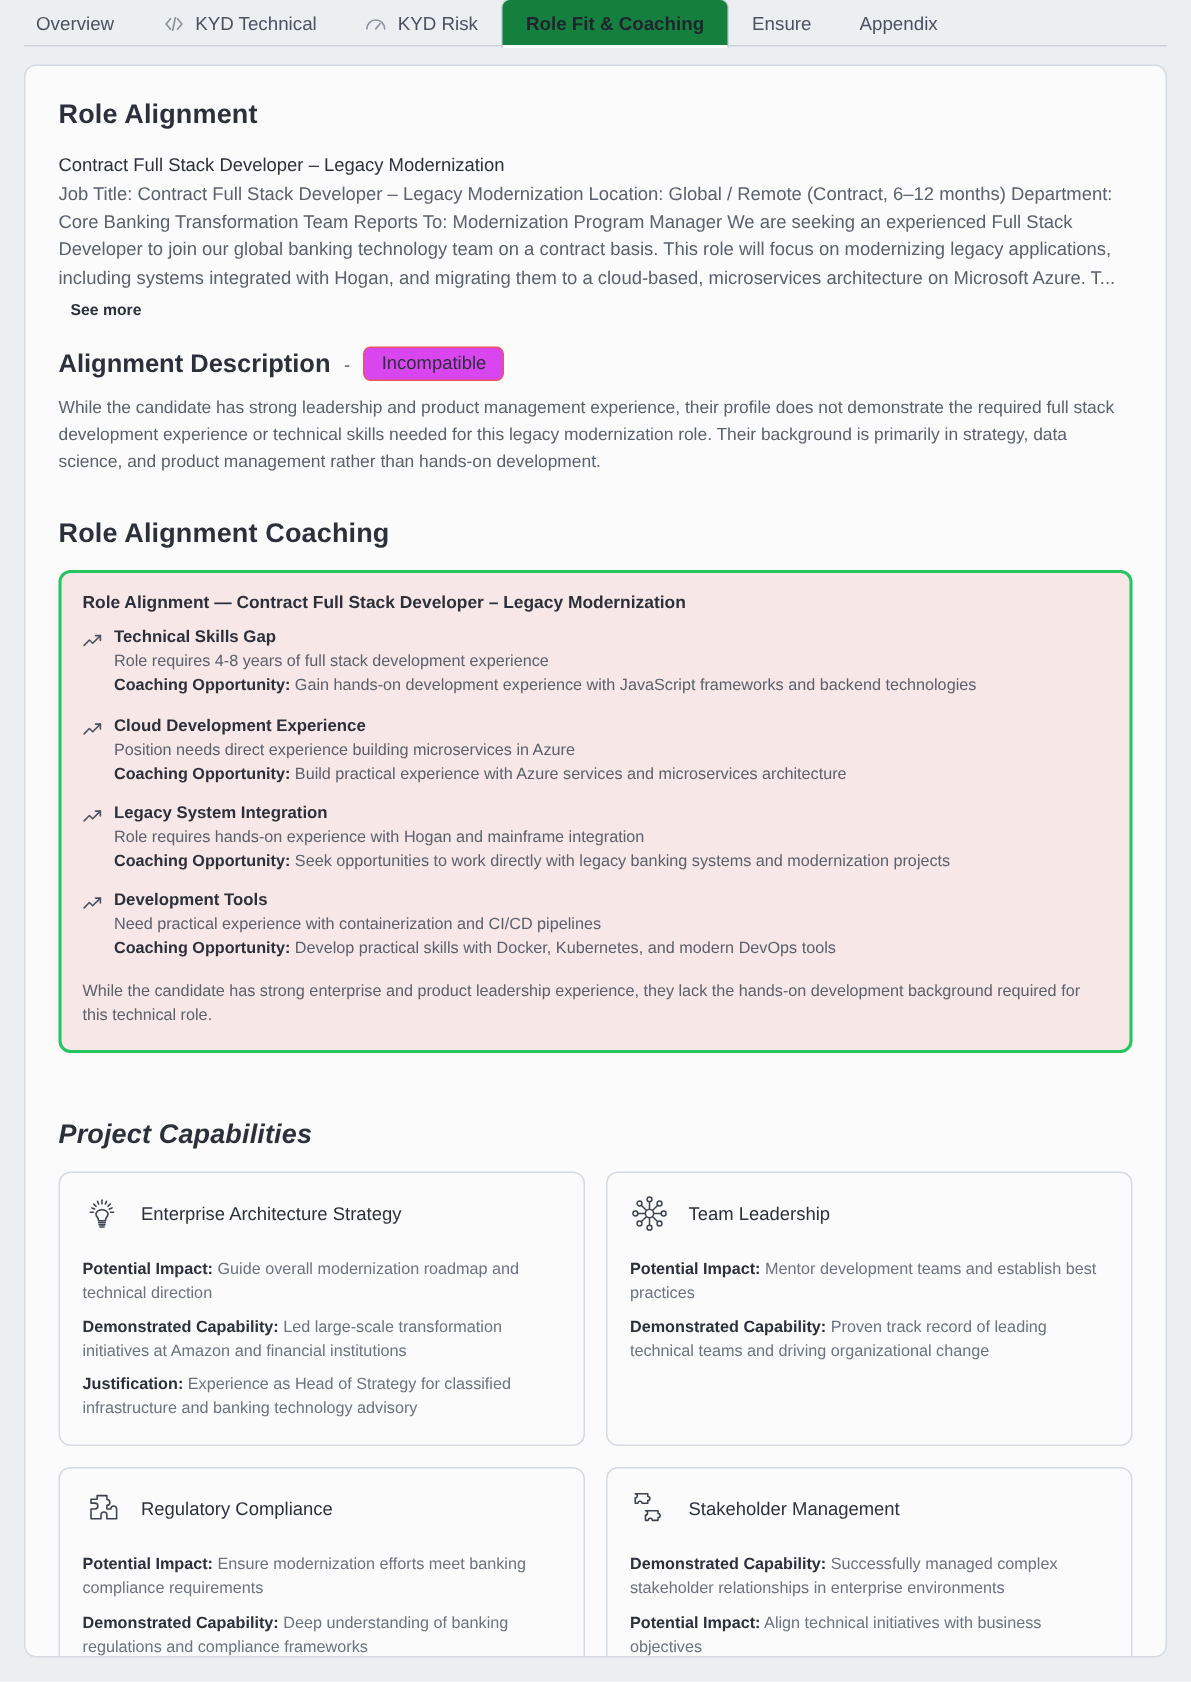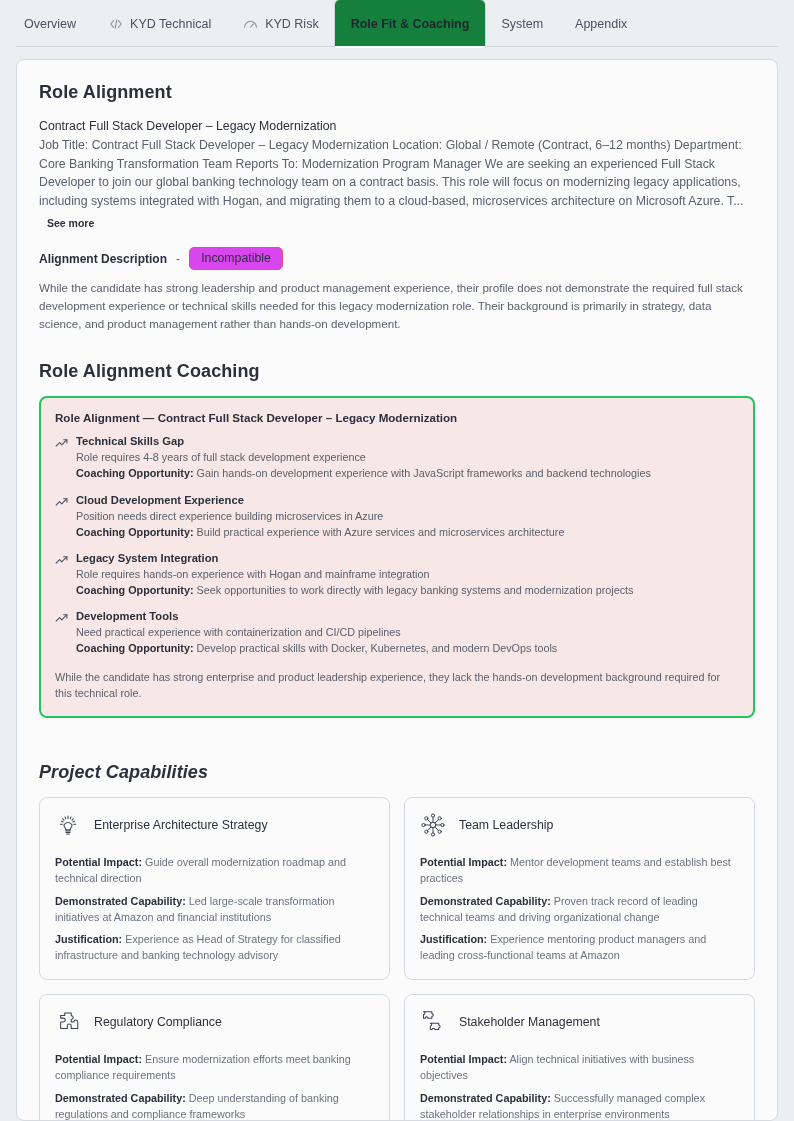--- a/index.html
+++ b/index.html
@@ -9,21 +9,21 @@
     height: 1121px;
     background: #eceff1;
     font-family: "Liberation Sans", sans-serif;
     color: #3c4250;
     overflow: hidden;
   }
 
   
   .tabbar {
     position: relative;
-    height: 47px;
+    height: 31px;
     background: #eceff1;
     display: flex;
     align-items: stretch;
     padding-left: 8px;
   }
   .tabbar::after {
     content: "";
     position: absolute;
     left: 16px; right: 16px; bottom: 0;
     height: 1px;
@@ -116,21 +116,21 @@
     font-family: inherit;
   }
 
   .align-row {
     display: flex;
     align-items: center;
     gap: 9px;
     margin: 16px 0 9px 0;
   }
   .align-label {
-    font-size: 12px;
+    font-size: 17px;
     font-weight: bold;
     color: #2b303c;
   }
   .align-dash { font-size: 12.3px; color: #5a616e; }
   .badge {
     border: 1px solid #e8565c;
     border-radius: 5px;
     padding: 4px 11px;
     font-size: 12.3px;
     color: #2b303c;
@@ -254,21 +254,21 @@
       </svg>
     </span>
     <span>KYD Risk</span>
   </button>
 
   <button class="tab active">
     <span>Role Fit &amp; Coaching</span>
   </button>
 
   <button class="tab">
-    <span>System</span>
+    <span>Ensure</span>
   </button>
 
   <button class="tab">
     <span>Appendix</span>
   </button>
 </div>
 
 <div class="panel">
 
   
@@ -428,24 +428,20 @@
         <span class="cap-name">Team Leadership</span>
       </div>
       <div class="cap-line">
         <b>Potential Impact:</b>
         <span>Mentor development teams and establish best practices</span>
       </div>
       <div class="cap-line">
         <b>Demonstrated Capability:</b>
         <span>Proven track record of leading technical teams and driving organizational change</span>
       </div>
-      <div class="cap-line">
-        <b>Justification:</b>
-        <span>Experience mentoring product managers and leading cross-functional teams at Amazon</span>
-      </div>
     </div>
 
     <div class="cap-card">
       <div class="cap-head">
         <span class="cap-icon">
           <svg viewBox="0 0 32 32" width="26" height="26" fill="none" stroke="currentColor" stroke-width="1.3" stroke-linecap="round" stroke-linejoin="round">
             <path d="M12 5h8v3.2a2.4 2.4 0 1 1 0 4.8V16h3.2a2.4 2.4 0 1 1 4.8 0V24h-8v-3.2a2.4 2.4 0 1 0-4.8 0V24H7v-8h3.2a2.4 2.4 0 1 0 0-4.8H7V8h5z"></path>
           </svg>
         </span>
         <span class="cap-name">Regulatory Compliance</span>
@@ -465,26 +461,26 @@
       <div class="cap-head">
         <span class="cap-icon">
           <svg viewBox="0 0 32 32" width="26" height="26" fill="none" stroke="currentColor" stroke-width="1.3" stroke-linecap="round" stroke-linejoin="round">
             <path d="M9 3.5h5.6v2.2a1.7 1.7 0 1 1 0 3.4v2.2H9.9a1.7 1.7 0 1 0-3.4 0H4.3V6.9a1.7 1.7 0 1 0 0-3.4H9z"></path>
             <path d="M17.4 17.5H23v2.2a1.7 1.7 0 1 1 0 3.4v2.2h-4.7a1.7 1.7 0 1 0-3.4 0h-2.2v-4.4a1.7 1.7 0 1 0 0-3.4h4.7z"></path>
           </svg>
         </span>
         <span class="cap-name">Stakeholder Management</span>
       </div>
       <div class="cap-line">
+        <b>Demonstrated Capability:</b>
+        <span>Successfully managed complex stakeholder relationships in enterprise environments</span>
+      </div>
+      <div class="cap-line">
         <b>Potential Impact:</b>
         <span>Align technical initiatives with business objectives</span>
       </div>
-      <div class="cap-line">
-        <b>Demonstrated Capability:</b>
-        <span>Successfully managed complex stakeholder relationships in enterprise environments</span>
-      </div>
 
     </div>
 
   </div>
 
   
 </div>
 
 </body></html>

